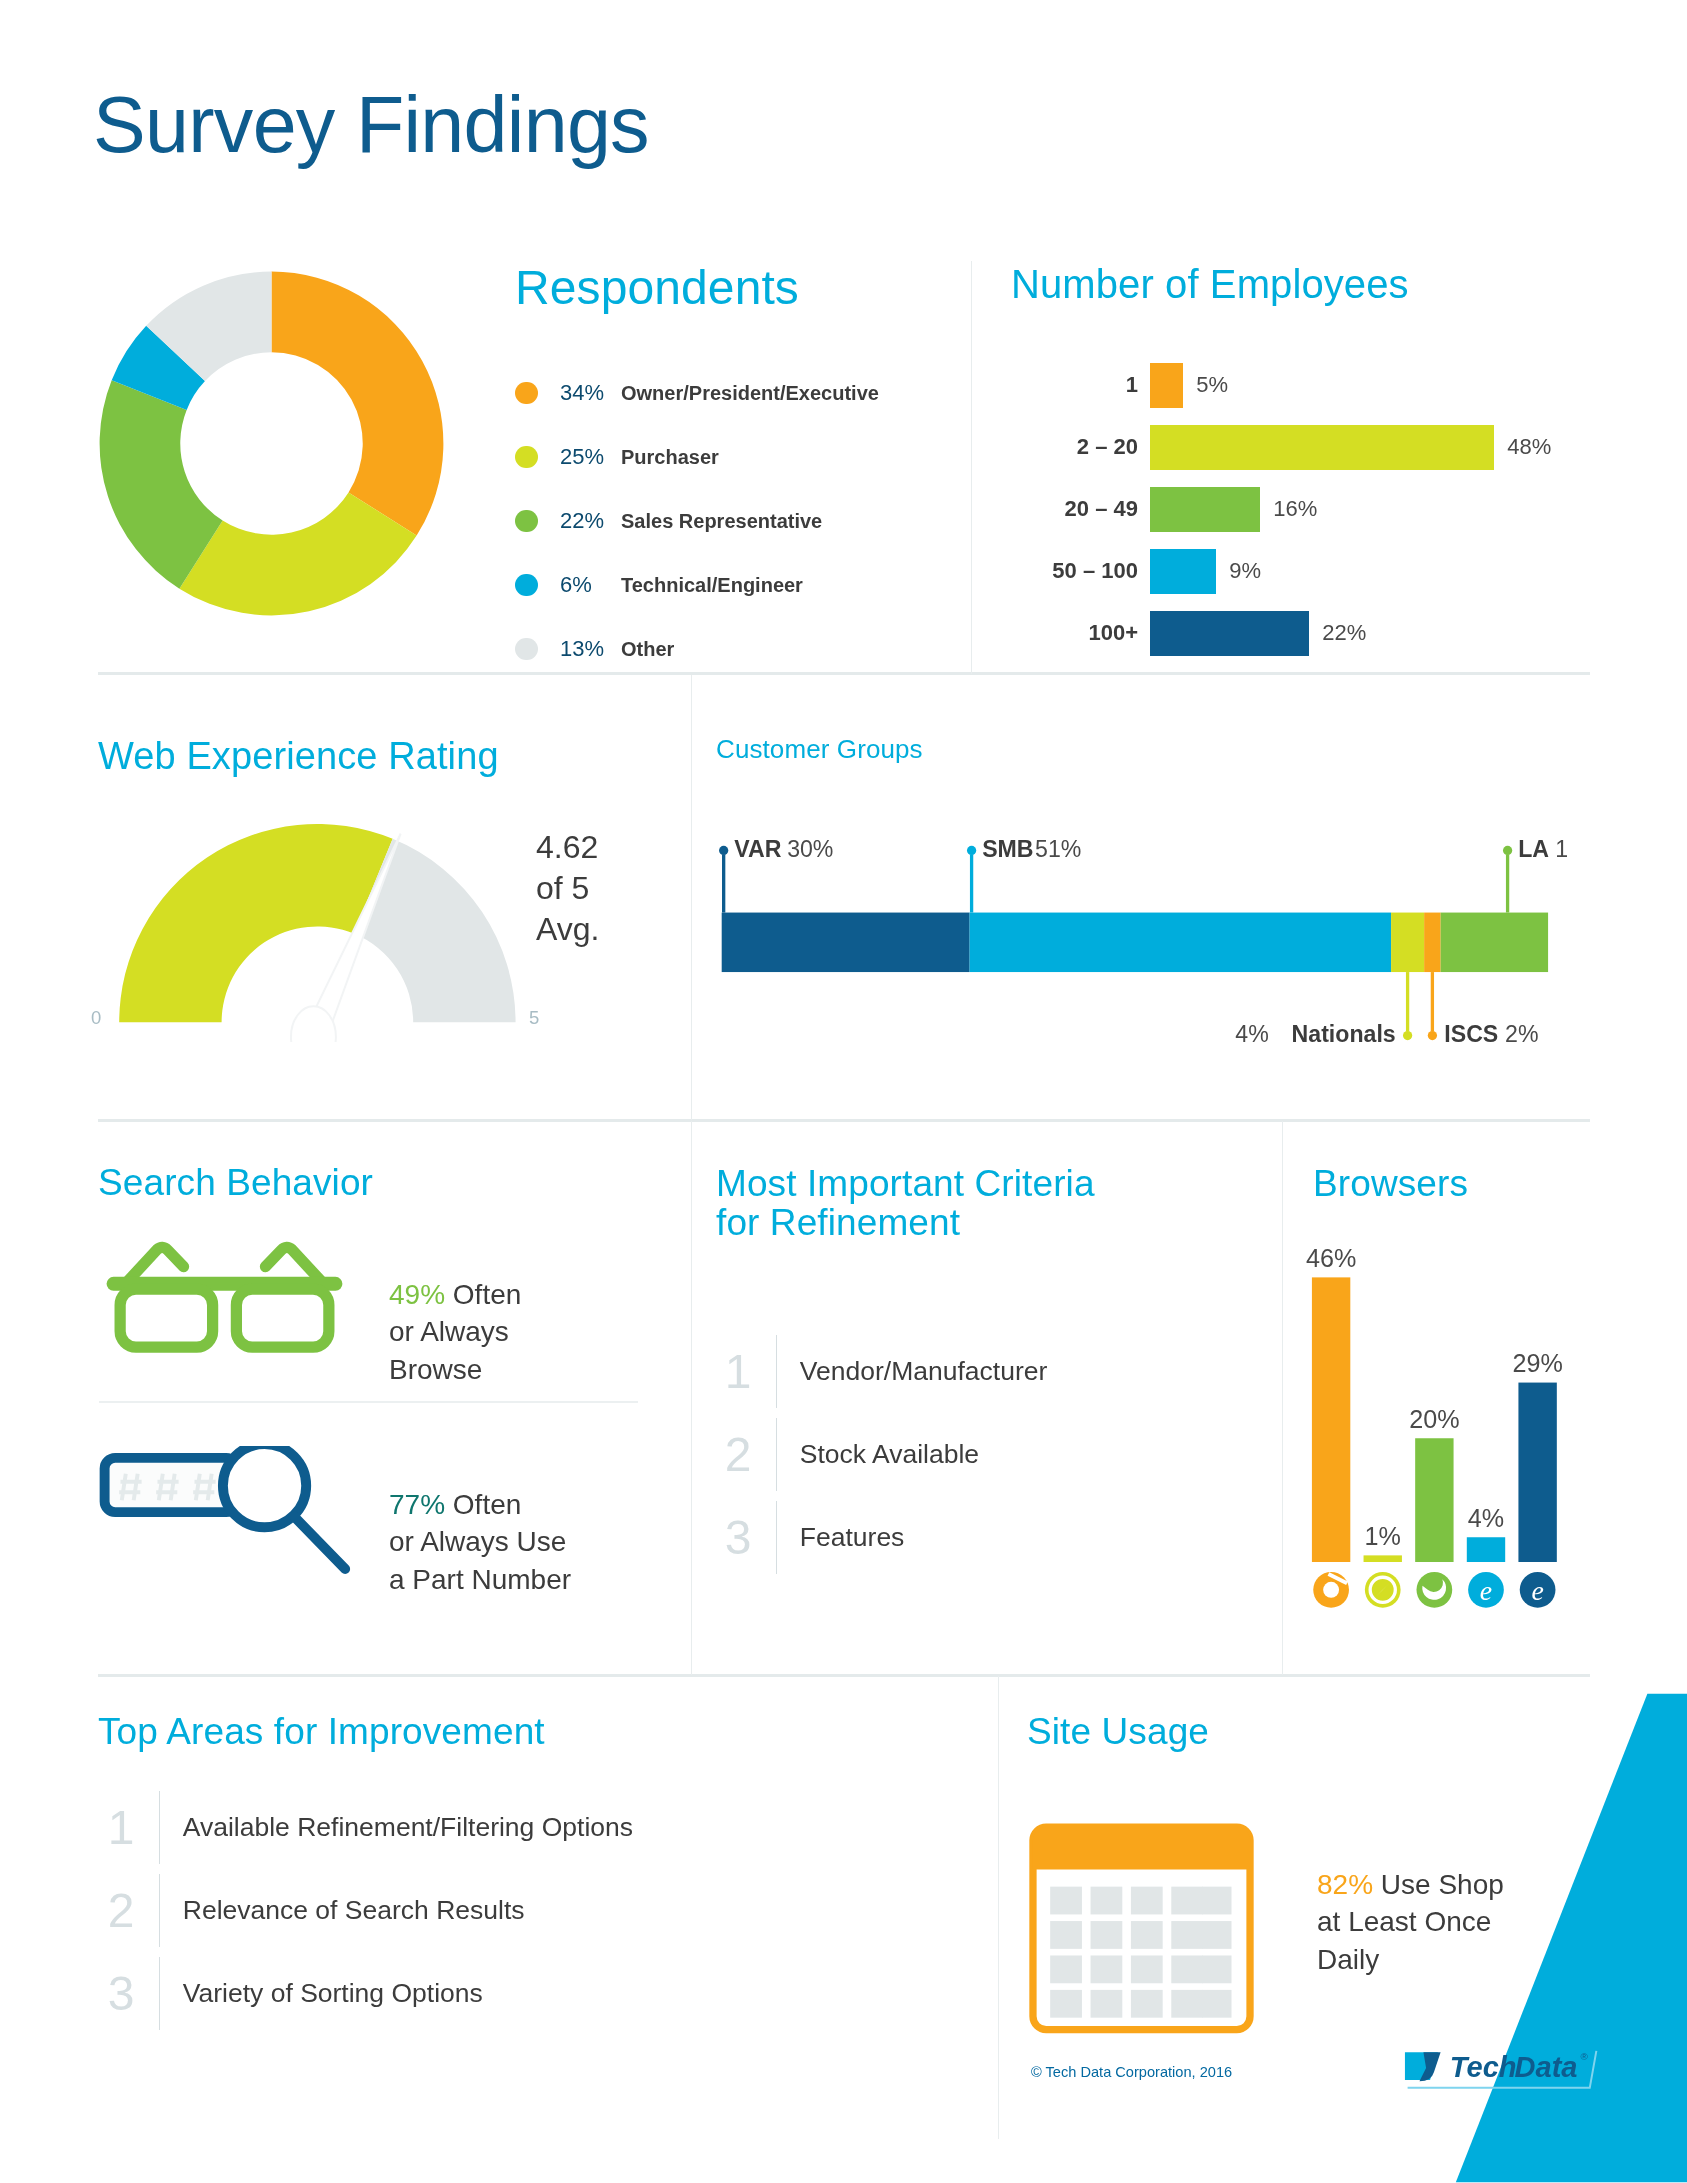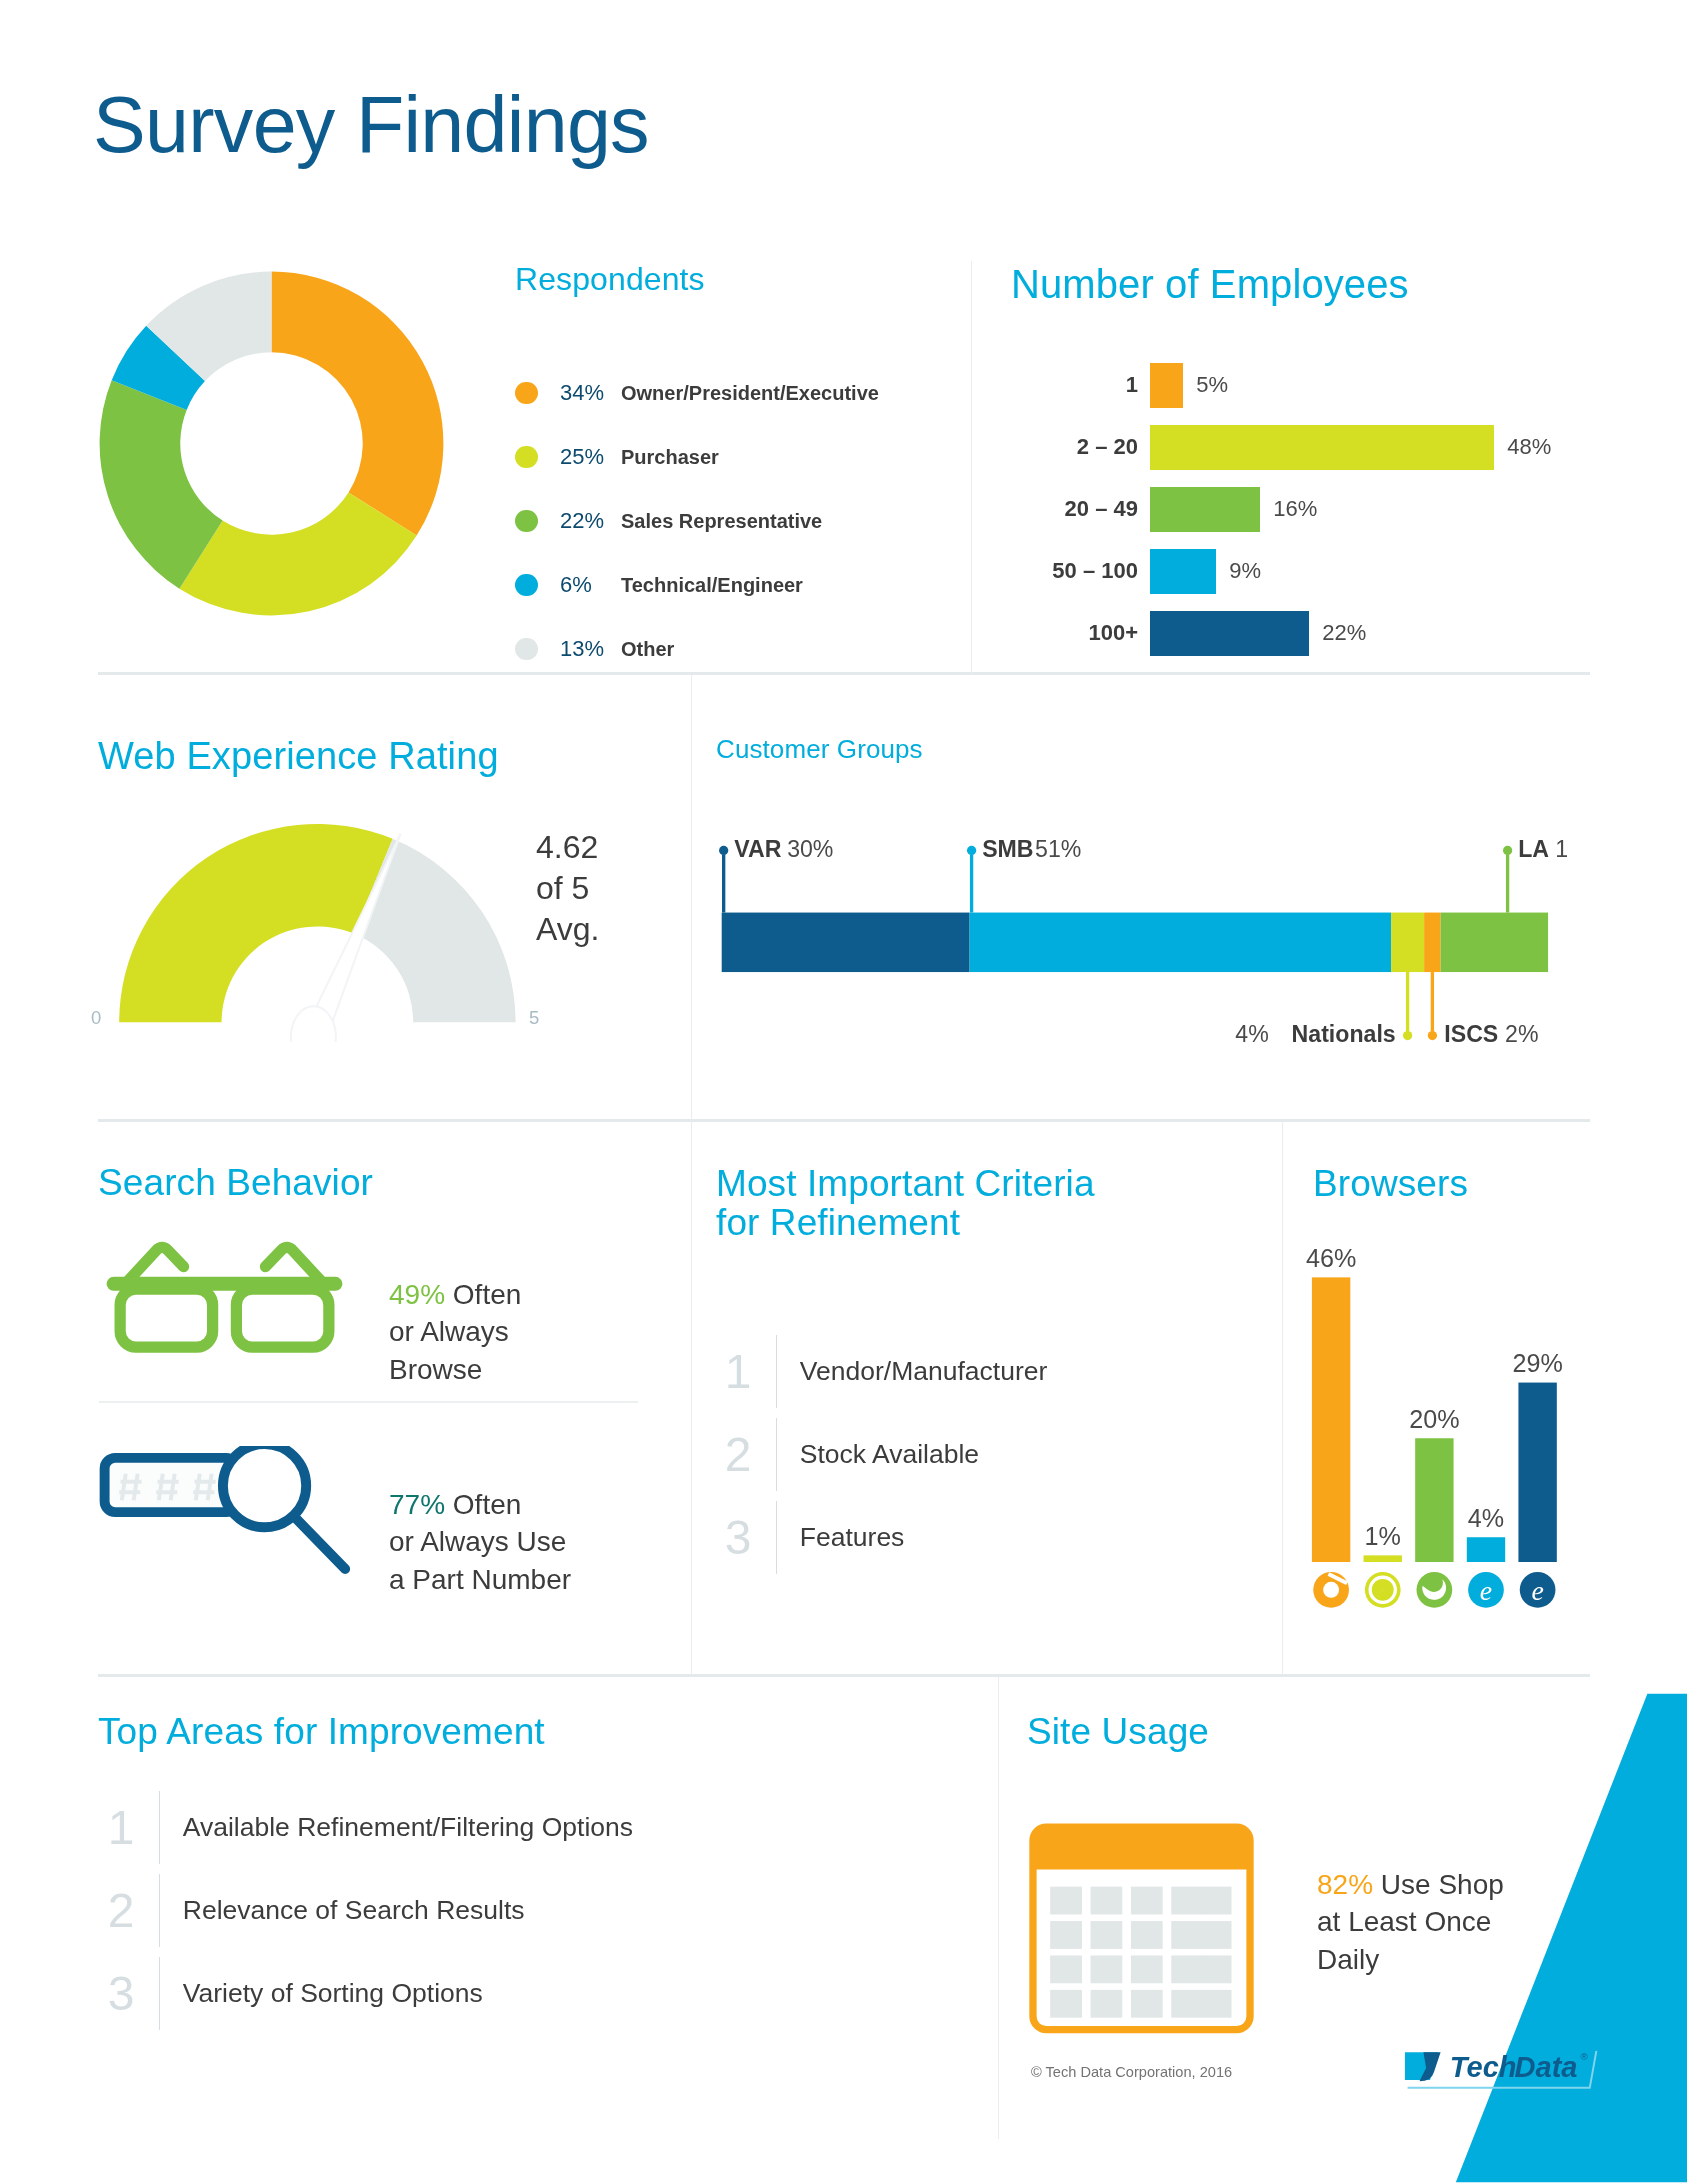--- a/index.html
+++ b/index.html
@@ -89,21 +89,21 @@
   #browsers-chart{ position:absolute; left:1300px; top:1231px; }
 
   
   #calendar-icon{ position:absolute; left:1029px; top:1823px; }
   .su-text{
     position:absolute; left:1317px; top:1829px;
     font-size:28px; line-height:1.33; color:#3C3C3C; white-space:pre-line;
   }
 
   
-  .copyright{ position:absolute; left:1031px; top:2064px; font-size:14.6px; color:#737373; }
+  .copyright{ position:absolute; left:1031px; top:2064px; font-size:14.6px; color:#0369a1; }
   #techdata-logo{ position:absolute; left:1401px; top:2040px; }
 </style>
 </head>
 <body>
 
 <div class="page">
 
   <svg class="corner-wedge" viewBox="0 0 430 740">
     <polygon points="430,0 430,740 80,740 370,0" fill="#00ADDC"></polygon>
   </svg>
@@ -113,21 +113,21 @@
   <div class="hdiv" style="left:98px; top:672px; width:1492px;"></div>
   <div class="hdiv" style="left:98px; top:1119px; width:1492px;"></div>
   <div class="hdiv" style="left:98px; top:1674px; width:1492px;"></div>
 
   <div class="vdiv" style="left:971px; top:261px; height:413px;"></div>
   <div class="vdiv" style="left:691px; top:675px; height:445px;"></div>
   <div class="vdiv" style="left:691px; top:1121px; height:554px;"></div>
   <div class="vdiv" style="left:1282px; top:1121px; height:554px;"></div>
   <div class="vdiv" style="left:998px; top:1676px; height:463px;"></div>
 
-  <div class="sec-title" style="left:515px; top:263px; font-size:32px;">Respondents</div>
+  <div class="sec-title" style="left:515px; top:263px; font-size:48px;">Respondents</div>
 
   <svg id="donut-chart" width="357" height="357" viewBox="0 0 540 540">
       <path d="M 270 10
                A 260 260 0 0 1 489.5252606305239 409.3149666945392
                L 386.5172537192781 343.94409770710155
                A 138 138 0 0 0 270 132 Z" fill="#F9A51A"></path>
       <path d="M 489.5252606305239 409.3149666945392
                A 260 260 0 0 1 130.68503330546093 489.5252606305239
                L 196.0559022928985 386.5172537192781
                A 138 138 0 0 0 386.5172537192781 343.94409770710155 Z" fill="#D4DE23"></path>

